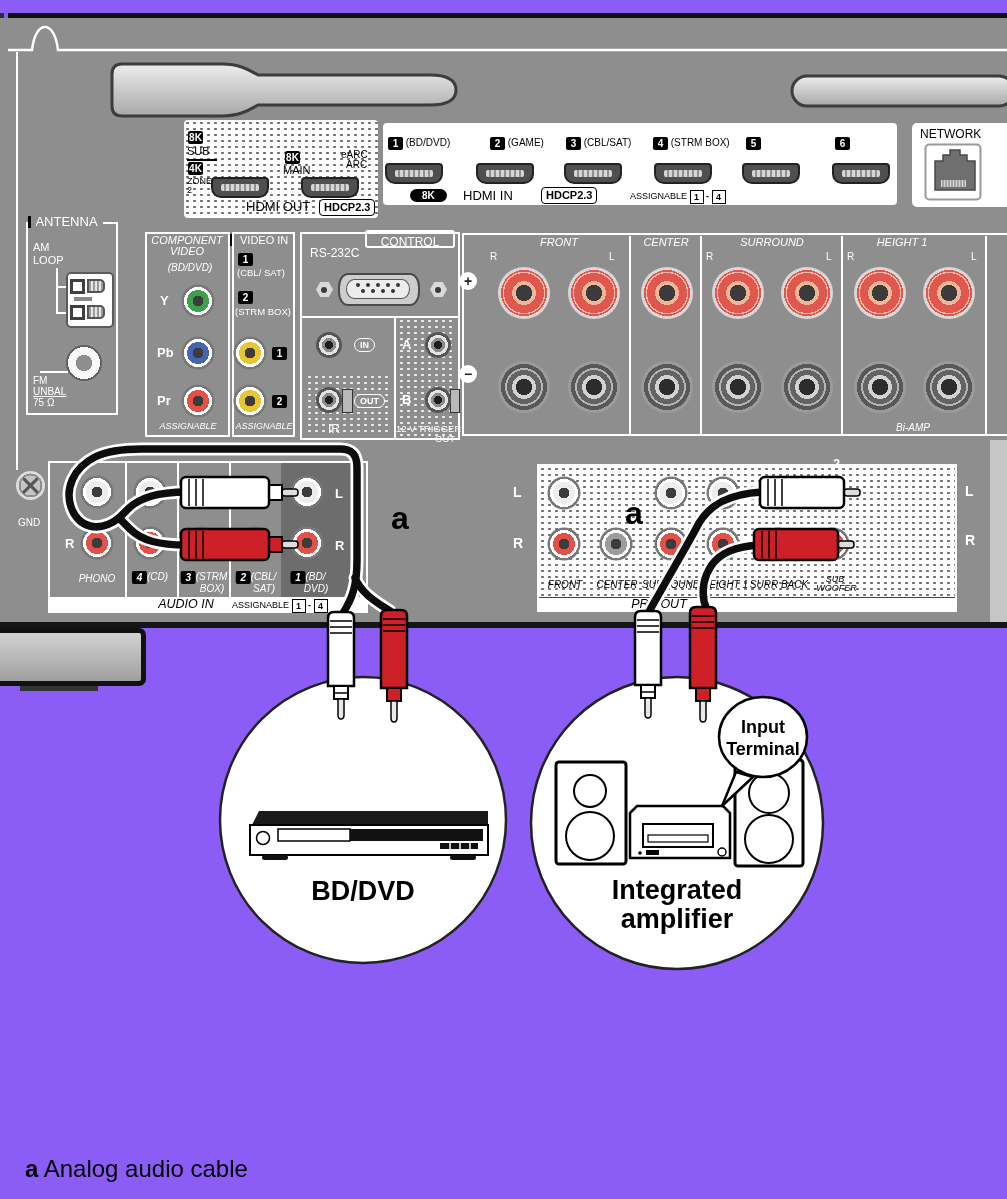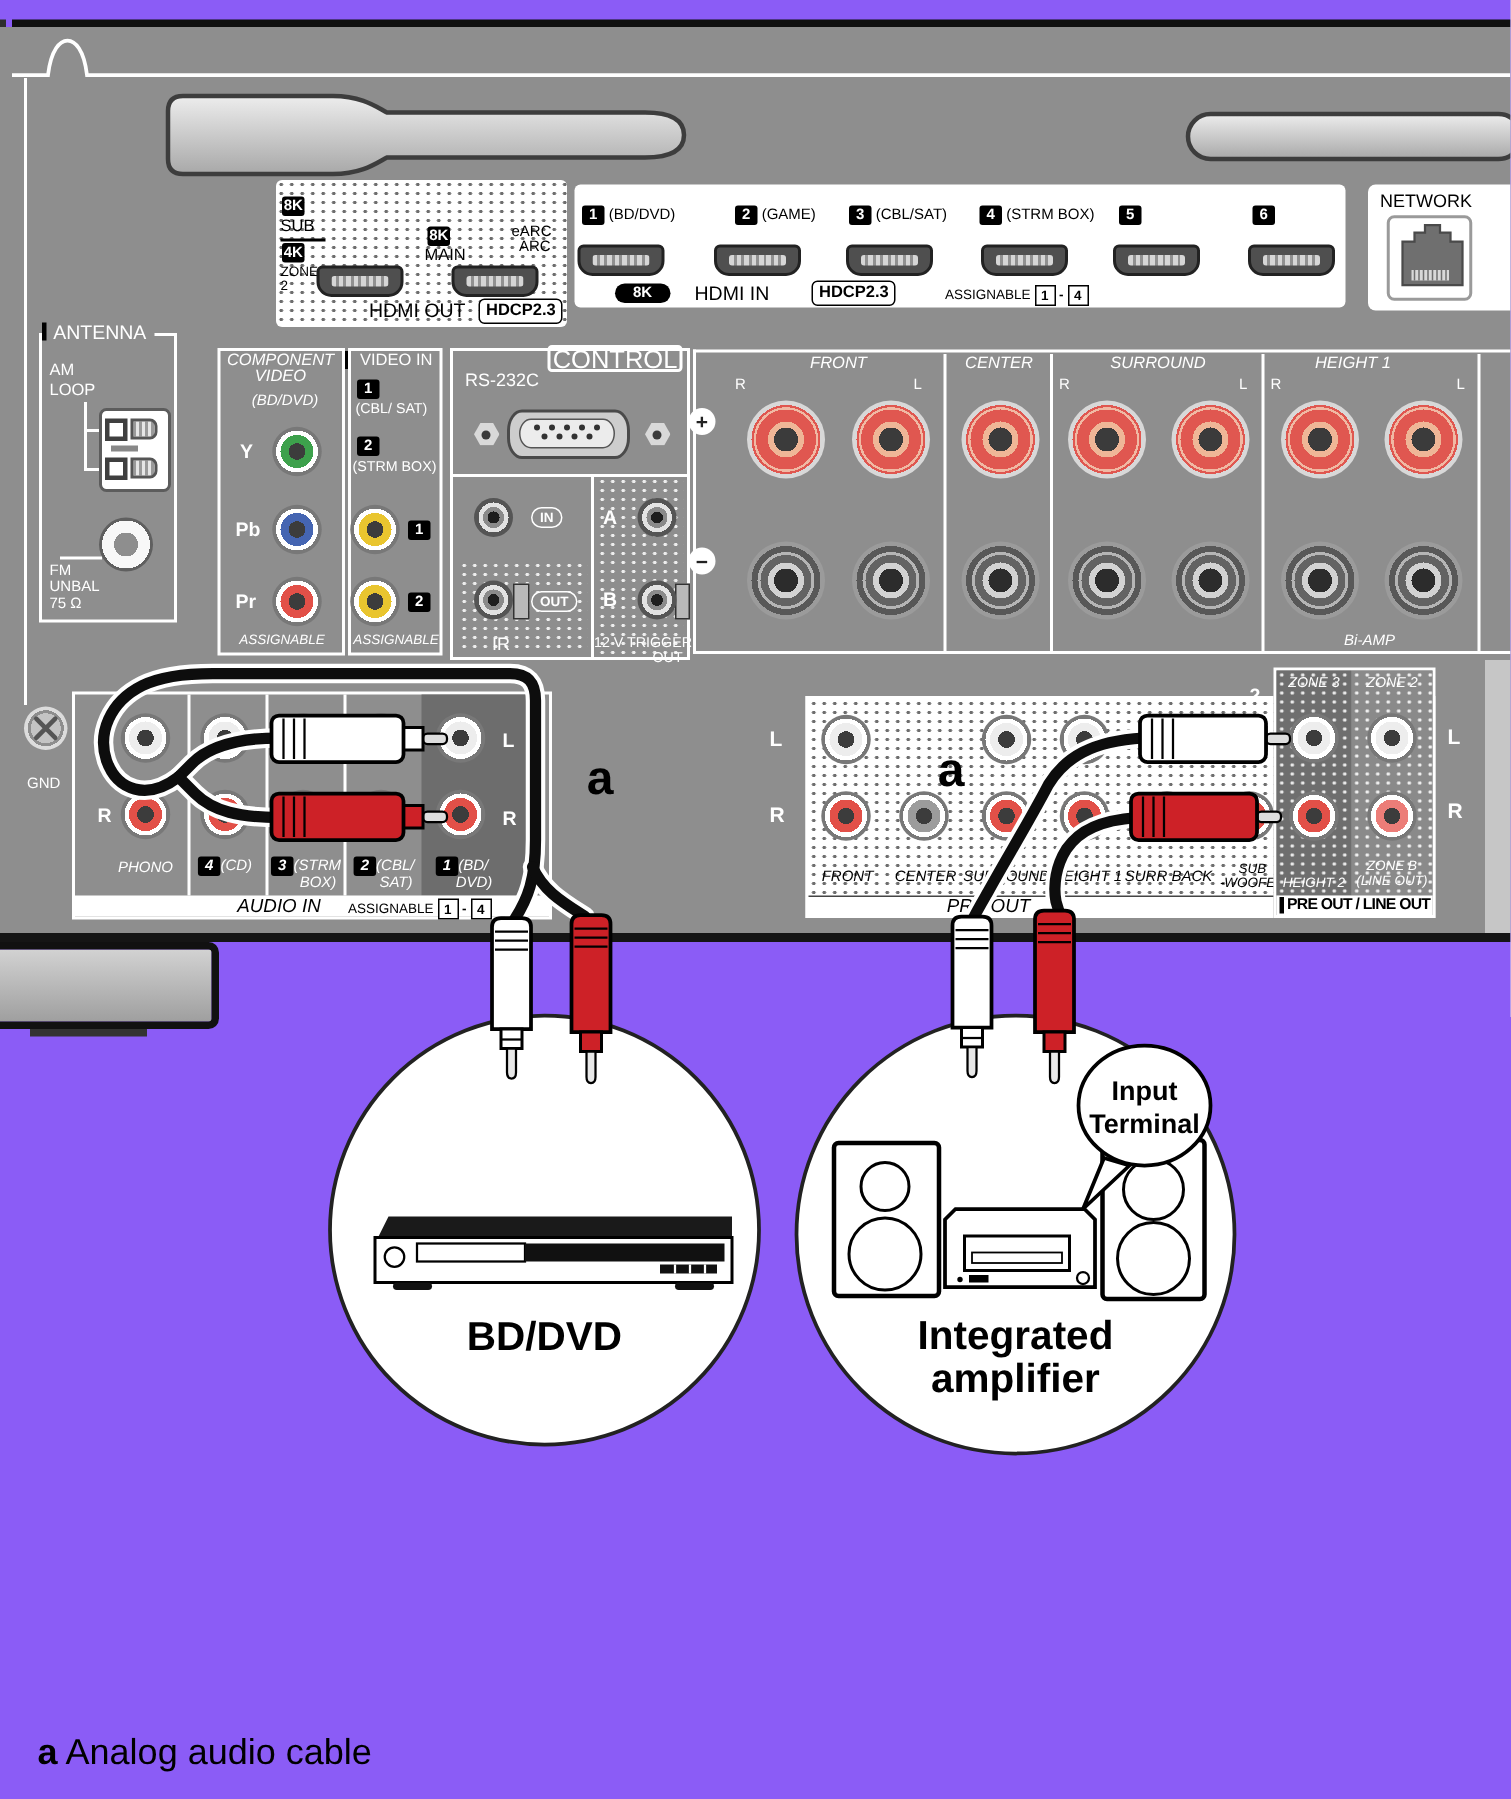--- a/index.html
+++ b/index.html
@@ -115,21 +115,21 @@
     </div>
     <div style="width:18px;height:4px;background:#888;margin:1px 0 1px 4px;"></div>
     <div style="display:flex;align-items:center;gap:2px;height:20px;">
       <div style="width:15px;height:15px;border:3.5px solid #3f3f3f;background:#fff;box-sizing:border-box;"></div>
       <div style="width:18px;height:14px;border:2px solid #555;border-radius:0 5px 5px 0;background:repeating-linear-gradient(90deg,#9a9a9a 0 2px,#e6e6e6 2px 4px);box-sizing:border-box;"></div>
     </div>
   </div>
   <div class="abs" style="left:66px;top:345px;width:36px;height:36px;border-radius:50%;background:radial-gradient(circle,#8e8e8e 0 8px,#f8f8f8 8px 16px,#5f5f5f 16px 18px);"></div>
   <div class="wline" style="left:40px;top:371px;width:28px;height:1.5px;"></div>
   <span class="abs wt nw" style="left:33px;top:375px;font-size:10px;">FM</span>
-  <span class="abs wt nw" style="left:33px;top:386px;font-size:10px;">UNBAL</span>
+  <span class="abs wt nw" style="left:33px;top:386px;font-size:10px;text-decoration:underline;">UNBAL</span>
   <span class="abs wt nw" style="left:33px;top:397px;font-size:10px;">75 Ω</span>
 
   <div class="secbox" style="left:145px;top:232px;width:85px;height:205px;"></div>
   <span class="abs wt nw ctr" style="left:187px;top:234px;font-size:11px;">COMPONENT</span>
   <span class="abs wt nw ctr" style="left:187px;top:245px;font-size:11px;">VIDEO</span>
   <span class="abs wt nw ctr" style="left:190px;top:262px;font-size:10px;">(BD/DVD)</span>
   <span class="abs wt nw" style="left:160px;top:293px;font-size:13px;font-weight:bold;">Y</span>
   <div class="jack jgreen" style="left:198px;top:301px;"></div>
   <span class="abs wt nw" style="left:157px;top:345px;font-size:13px;font-weight:bold;">Pb</span>
   <div class="jack jblue" style="left:198px;top:353px;"></div>
@@ -145,21 +145,21 @@
   <span class="abs sqb" style="left:238px;top:291px;">2</span>
   <span class="abs wt nw" style="left:235px;top:306px;font-size:9.5px;">(STRM BOX)</span>
   <div class="jack jyellow" style="left:250px;top:353px;"></div>
   <span class="abs sqb" style="left:272px;top:347px;">1</span>
   <div class="jack jyellow" style="left:250px;top:401px;"></div>
   <span class="abs sqb" style="left:272px;top:395px;">2</span>
   <span class="abs wt nw ctr" style="left:264px;top:421px;font-size:9px;">ASSIGNABLE</span>
 
   <div class="secbox" style="left:300px;top:232px;width:160px;height:208px;">
     <div class="abs" style="left:63px;top:-4px;width:90px;height:18px;border:2px solid #fff;border-radius:3px;box-sizing:border-box;text-align:center;">
-      <span class="wt nw" style="font-size:17px;line-height:14px;">CONTROL</span>
+      <span class="wt nw" style="font-size:12px;line-height:14px;">CONTROL</span>
     </div>
     <span class="abs wt nw" style="left:8px;top:12px;font-size:12px;">RS-232C</span>
     <div class="abs" style="left:14px;top:48px;width:17px;height:15px;background:#d9d9d9;clip-path:polygon(25% 0,75% 0,100% 50%,75% 100%,25% 100%,0 50%);"></div>
     <div class="abs" style="left:19px;top:53px;width:6px;height:6px;border-radius:50%;background:#3a3a3a;"></div>
     <div class="abs" style="left:128px;top:48px;width:17px;height:15px;background:#d9d9d9;clip-path:polygon(25% 0,75% 0,100% 50%,75% 100%,25% 100%,0 50%);"></div>
     <div class="abs" style="left:133px;top:53px;width:6px;height:6px;border-radius:50%;background:#3a3a3a;"></div>
     <div class="abs" style="left:36px;top:39px;width:82px;height:33px;background:#cdcdcd;border:2.5px solid #4a4a4a;border-radius:10px/14px;box-sizing:border-box;">
       <div class="abs" style="left:6px;top:4px;width:64px;height:20px;background:#ececec;border:1.5px solid #555;border-radius:8px/10px;box-sizing:border-box;">
         <div style="display:flex;justify-content:center;gap:6px;margin-top:3px;">
           <i style="width:4px;height:4px;border-radius:50%;background:#333;"></i>
@@ -290,37 +290,20 @@
     <span class="abs bk nw ctr" style="left:186px;top:113px;font-size:10px;">HEIGHT 1</span>
     <span class="abs bk nw ctr" style="left:240px;top:113px;font-size:10px;">SURR BACK</span>
     <span class="abs bk nw ctr" style="left:296px;top:108px;font-size:9px;">SUB</span>
     <span class="abs bk nw ctr" style="left:296px;top:117px;font-size:9px;">-WOOFER</span>
     <div class="abs" style="left:0;top:131px;width:416px;height:13px;background:#fff;border-top:1.5px solid #444;">
       <span class="abs bk nw ctr" style="left:120px;top:-1px;font-size:12.5px;">PRE OUT</span>
     </div>
   </div>
   <span class="abs wt nw" style="left:833px;top:456px;font-size:13px;font-weight:bold;">2</span>
   <span class="abs wt nw" style="left:833px;top:551px;font-size:13px;font-weight:bold;">1</span>
-  <div class="secbox" style="left:849px;top:445px;width:108px;height:167px;background:#8a8a8a;">
-    <div class="abs dotsw" style="left:0;top:0;width:50px;height:150px;background-color:#6e6e6e;"></div>
-    <div class="abs dotsw" style="left:50px;top:0;width:54px;height:150px;background-color:#8a8a8a;"></div>
-    <span class="abs wt nw ctr" style="left:25px;top:3px;font-size:9.5px;">ZONE 3</span>
-    <span class="abs wt nw ctr" style="left:77px;top:3px;font-size:9.5px;">ZONE 2</span>
-    <div class="jack jwhite" style="left:25px;top:45px;"></div>
-    <div class="jack jred" style="left:25px;top:97px;"></div>
-    <div class="jack jwhite" style="left:77px;top:45px;"></div>
-    <div class="jack jred2" style="left:77px;top:97px;"></div>
-    <span class="abs wt nw ctr" style="left:25px;top:136px;font-size:9px;">HEIGHT 2</span>
-    <span class="abs wt nw ctr" style="left:77px;top:125px;font-size:9px;">ZONE B</span>
-    <span class="abs wt nw ctr" style="left:77px;top:135px;font-size:9px;">(LINE OUT)</span>
-    <div class="abs" style="left:0;top:150px;width:104px;height:13px;background:#fff;">
-      <span class="tick" style="left:2px;top:1px;width:2.5px;height:11px;"></span>
-      <span class="abs bk nw" style="left:7px;top:0;font-size:10.5px;font-weight:bold;letter-spacing:-0.5px;">PRE OUT / LINE OUT</span>
-    </div>
-  </div>
   <span class="abs wt nw" style="left:965px;top:483px;font-size:14px;font-weight:bold;">L</span>
   <span class="abs wt nw" style="left:965px;top:532px;font-size:14px;font-weight:bold;">R</span>
 
   <svg class="abs" style="left:0;top:0;pointer-events:none;" width="1007" height="1199" viewBox="0 0 1007 1199">
     <defs>
       <linearGradient id="rodg" x1="0" y1="0" x2="0" y2="1">
         <stop offset="0" stop-color="#ededed"></stop>
           <stop offset="1" stop-color="#a8a8a8"></stop>
       </linearGradient>
     </defs>

